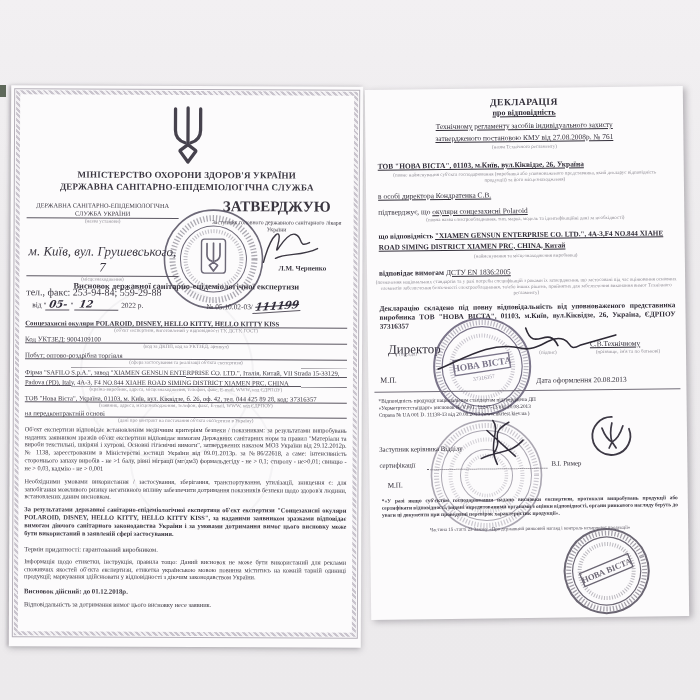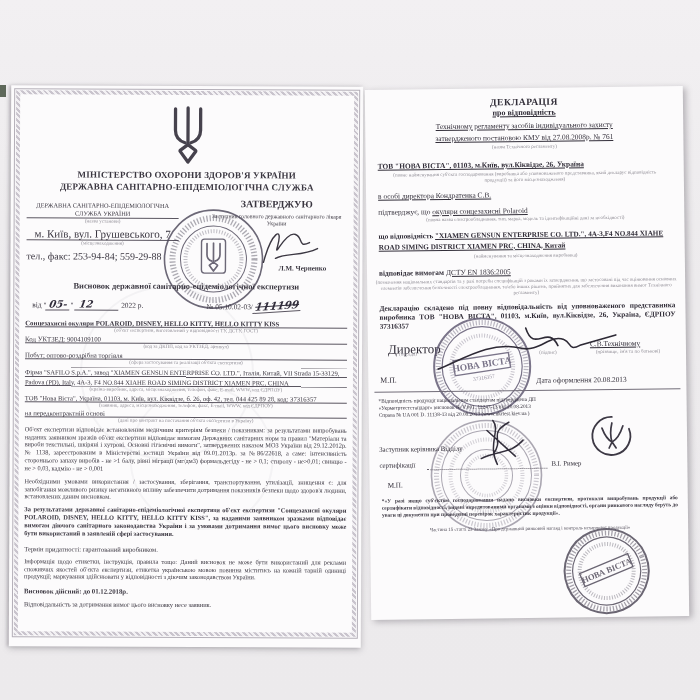--- a/index.html
+++ b/index.html
@@ -52,27 +52,27 @@
   <svg class="abs" style="left:157px;top:20px;color:#46424d;" width="40" height="58" viewBox="0 0 40 60">
     <use href="#tryzub"></use>
   </svg>
 
   <div class="abs ctr b" style="left:0;top:84px;width:100%;font-size:9px;letter-spacing:.2px;">МІНІСТЕРСТВО ОХОРОНИ ЗДОРОВ'Я УКРАЇНИ</div>
   <div class="abs ctr b" style="left:0;top:96px;width:100%;font-size:9px;letter-spacing:.2px;">ДЕРЖАВНА САНІТАРНО-ЕПІДЕМІОЛОГІЧНА СЛУЖБА</div>
 
   <div class="abs" style="left:16px;top:116px;width:152px;">
     <div class="ctr" style="font-size:6.3px;line-height:7.5px;border-bottom:1px solid #5a5560;padding-bottom:1px;">ДЕРЖАВНА САНІТАРНО-ЕПІДЕМІОЛОГІЧНА СЛУЖБА УКРАЇНИ</div>
     <div class="sub">(назва установи)</div>
-    <div class="ctr" style="font-size:11px;margin-top:3px;border-bottom:1px solid #5a5560;">м. Київ, вул. Грушевського, 7</div>
+    <div class="ctr" style="font-size:13px;margin-top:19px;border-bottom:1px solid #5a5560;font-style:italic;">м. Київ, вул. Грушевського, 7</div>
     <div class="sub">(місцезнаходження)</div>
     <div style="font-size:10px;margin-top:4px;">тел., факс: 253-94-84; 559-29-88</div>
   </div>
 
   <div class="abs" style="left:192px;top:112px;width:148px;">
-    <div class="ctr b" style="font-size:10px;">ЗАТВЕРДЖУЮ</div>
+    <div class="ctr b" style="font-size:15px;">ЗАТВЕРДЖУЮ</div>
     <div class="ctr" style="font-size:5.8px;line-height:7px;margin-top:4px;">Заступник головного державного санітарного лікаря України</div>
     <svg class="abs" width="70" height="48" viewBox="0 0 70 48" style="left:55px;top:24px;">
       <path d="M6,40 C14,10 26,2 20,24 C16,38 28,8 38,12 C46,15 40,26 52,20 M18,36 C30,30 44,34 60,26" fill="none" stroke="#3b3742" stroke-width="1.4" stroke-linecap="round"></path>
     </svg>
     <div class="b" style="position:absolute;left:76px;top:66px;font-size:7px;white-space:nowrap;">Л.М. Черненко</div>
   </div>
 
   <svg class="abs seal" style="left:150px;top:120px;color:#4d485a;" width="106" height="106" viewBox="0 0 106 106">
     <circle cx="53" cy="53" r="49" fill="none" stroke="currentColor" stroke-width="1.6"></circle>
     <circle cx="53" cy="53" r="33" fill="none" stroke="currentColor" stroke-width="1"></circle>

